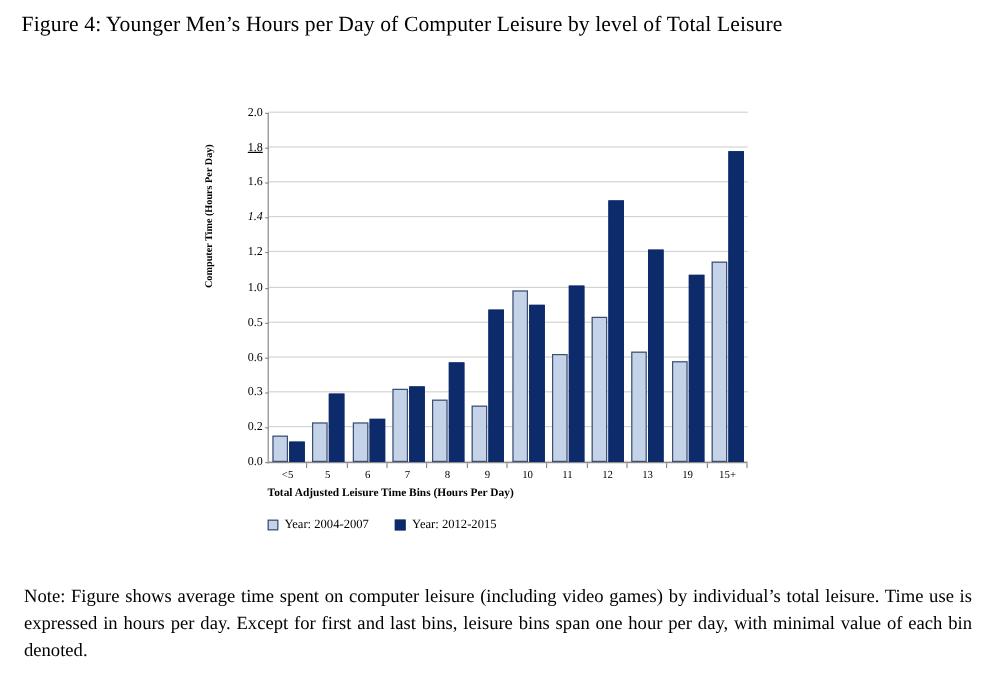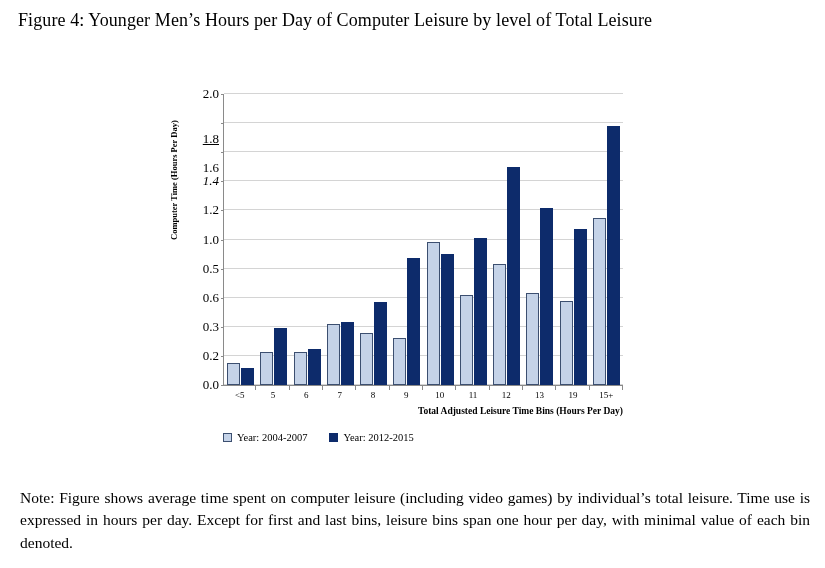--- a/index.html
+++ b/index.html
@@ -53,21 +53,21 @@
     width: 100%;
     height: 0;
     border-top: 1px solid #d4d4d4;
   }
   .ytick-label {
     position: absolute;
     right: 100%;
     transform: translateY(-50%);
     padding-right: 5px;
     font-family: "Liberation Serif", serif;
-    font-size: 13px;
+    font-size: 10px;
     color: #000;
     white-space: nowrap;
   }
   .ytick-mark {
     position: absolute;
     right: 100%;
     width: 3px;
     height: 0;
     border-top: 1px solid #8a8a8a;
   }
@@ -134,21 +134,21 @@
     top: 0;
     width: 0;
     height: 4px;
     border-left: 1px solid #8a8a8a;
   }
   .xaxis-title {
     position: absolute;
     left: 48px;
     top: 326px;
     width: 400px;
-    text-align: right;
+    text-align: left;
     font-family: "Liberation Serif", serif;
     font-weight: bold;
     font-size: 9.5px;
   }
   .yaxis-title {
     position: absolute;
     left: -6px;
     top: 160px;
     transform: rotate(-90deg);
     transform-origin: 0 0;
@@ -236,25 +236,25 @@
           </div>
           <div class="gridline" style="bottom: 60%;">
             <div class="ytick-label" style="bottom: auto; top: 0px;">1.2</div>
             <div class="ytick-mark"></div>
           </div>
           <div class="gridline" style="bottom: 70%;">
             <div class="ytick-label" style="bottom: auto; top: 0px; font-style: italic;">1.4</div>
             <div class="ytick-mark"></div>
           </div>
           <div class="gridline" style="bottom: 80%;">
-            <div class="ytick-label" style="bottom: auto; top: 0px; margin-top: 16px;">1.6</div>
+            <div class="ytick-label" style="bottom: auto; top: 0px;">1.6</div>
             <div class="ytick-mark"></div>
           </div>
           <div class="gridline" style="bottom: 90%;">
-            <div class="ytick-label" style="bottom: auto; top: 16px; text-decoration: underline;">1.8</div>
+            <div class="ytick-label" style="bottom: auto; top: 0px; text-decoration: underline;">1.8</div>
             <div class="ytick-mark"></div>
           </div>
           <div class="gridline" style="bottom: 100%;">
             <div class="ytick-label" style="bottom: auto; top: 0px;">2.0</div>
             <div class="ytick-mark"></div>
           </div>
         </div>
       <div class="bars" id="bars">
           <div class="group">
             <div class="bar a" style="height: 7.5%;"></div>

